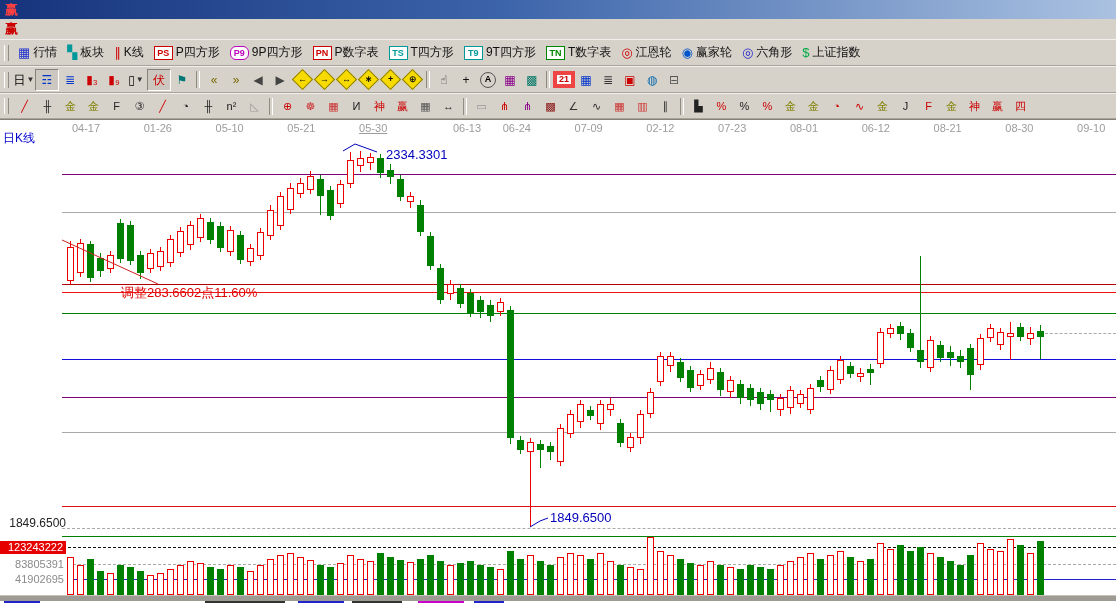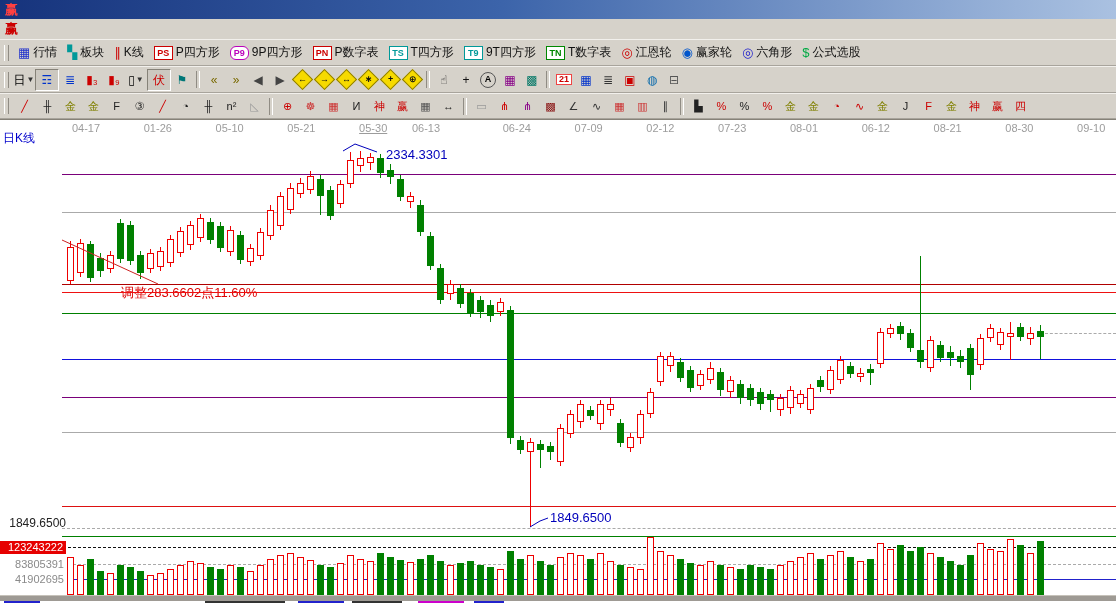--- a/index.html
+++ b/index.html
@@ -20,21 +20,21 @@
   .tb2{height:25px}
   .tb3{height:24px}
   .btn{width:22px;height:20px;display:flex;align-items:center;justify-content:center;font-size:12px;line-height:1;cursor:default;position:relative}
   .btn3{width:23px;height:19px;font-size:11px}
   .btn.pressed{border:1px solid;border-color:#868278 #fff #fff #868278;background:#ccc8c0}
   .arrow{font-size:8px;color:#333;margin-left:1px}
   .sep{width:2px;height:17px;border-left:1px solid #908c84;border-right:1px solid #fff;margin:0 3px}
   .dia{width:13px;height:13px;background:#f6da00;border:1px solid #8a7a00;transform:rotate(45deg);display:flex;align-items:center;justify-content:center}
   .dia i{transform:rotate(-45deg);font-style:normal;font-size:9px;font-weight:bold;color:#111;line-height:1}
   .circ{width:14px;height:14px;border:1px solid #555;border-radius:50%;display:flex;align-items:center;justify-content:center;font-size:9px;font-weight:bold}
-  .bx{border:1px solid #ef4444;color:#cc0000;font-size:9px;font-weight:bold;padding:0 2px;background:#fff}
+  .bx{border:4px solid #ef4444;color:#cc0000;font-size:9px;font-weight:bold;padding:0 2px;background:#fff}
   .chart{position:absolute;left:0;top:119px;width:1116px;height:484px;background:#fff;border-top:1px solid #868278}
   .date{position:absolute;top:2px;font-size:11px;color:#9c9c9c;transform:translateX(-50%);white-space:nowrap}
   .klabel{position:absolute;left:3px;top:10px;font-size:12px;color:#0000cc}
   .hline,.wick,.body,.vbar,.frag{position:absolute}
   .ann{position:absolute;font-size:13px;white-space:nowrap}
   .volax{position:absolute;font-size:11px;color:#8a8a8a;width:62px;text-align:right;left:2px}
   .redbox{position:absolute;left:0;top:421px;width:66px;height:13px;background:#e60000;color:#fff;font-size:11px;line-height:13px;text-align:right;padding-right:3px;box-sizing:border-box}
   .base{position:absolute;left:0;top:475px;width:1116px;height:5px;background:#9e9a94;border-top:1px solid #c6c2ba}
   svg.ovl{position:absolute;left:0;top:0;width:1116px;height:484px;pointer-events:none}
 </style>
@@ -94,21 +94,21 @@
     <div class="tb1-item">
       <span class="ticon" style="color: rgb(0, 85, 204);">◉</span>
       <span>赢家轮</span>
     </div>
     <div class="tb1-item">
       <span class="ticon" style="color: rgb(34, 34, 204);">◎</span>
       <span>六角形</span>
     </div>
     <div class="tb1-item">
       <span class="ticon" style="color: rgb(0, 170, 68);">$</span>
-      <span>公式选股</span>
+      <span>上证指数</span>
     </div>
   </div>
 <div class="tb tb2" id="tb2">
     <div class="grip"></div>
     <div class="btn ">
       <span>日</span>
       <span class="arrow">▼</span>
     </div>
     <div class="btn  pressed">
       <span style="color: rgb(0, 51, 204);">☶</span>
@@ -358,21 +358,21 @@
   <div class="redbox">123243222</div>
   <span class="volax" style="top:438px">83805391</span>
   <span class="volax" style="top:453px">41902695</span>
 
   <div class="base"></div>
 <div class="date" style="left: 86px;">04-17</div>
     <div class="date" style="left: 157.8px;">01-26</div>
     <div class="date" style="left: 229.6px;">05-10</div>
     <div class="date" style="left: 301.4px;">05-21</div>
     <div class="date" style="left: 373.2px; text-decoration: underline;">05-30</div>
-    <div class="date" style="left: 426px;">06-13</div>
+    <div class="date" style="left: 467px;">06-13</div>
     <div class="date" style="left: 516.8px;">06-24</div>
     <div class="date" style="left: 588.6px;">07-09</div>
     <div class="date" style="left: 660.4px;">02-12</div>
     <div class="date" style="left: 732.2px;">07-23</div>
     <div class="date" style="left: 804px;">08-01</div>
     <div class="date" style="left: 875.8px;">06-12</div>
     <div class="date" style="left: 947.6px;">08-21</div>
     <div class="date" style="left: 1019.4px;">08-30</div>
     <div class="date" style="left: 1091.2px;">09-10</div>
     <div class="hline" style="left: 62px; width: 1054px; top: 54px; border-top: 1px solid rgb(122, 0, 122);"></div>

